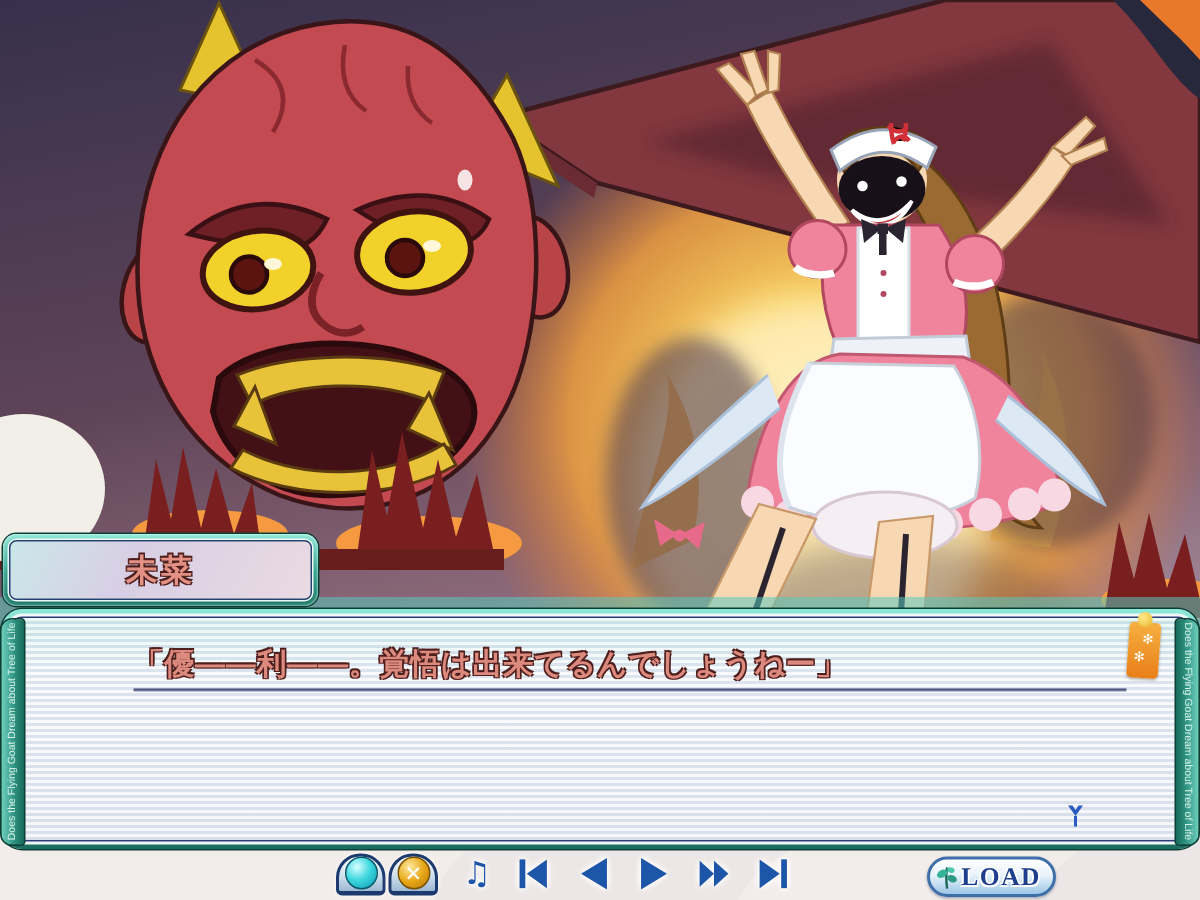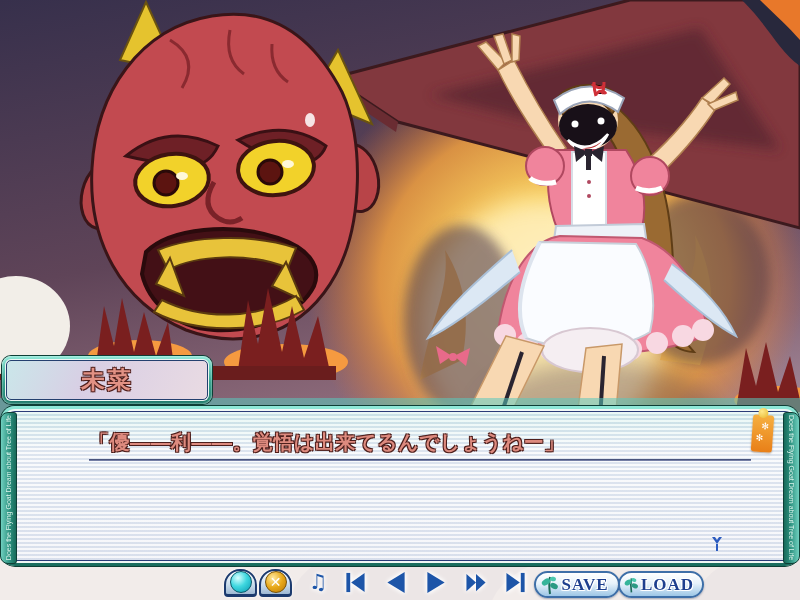--- a/index.html
+++ b/index.html
@@ -18,21 +18,21 @@
     box-shadow:0 0 0 1px #0e3f36, inset 0 0 2px #eafff8;
     z-index:10;
   }
   .namebox-mid{width:100%;height:100%;border-radius:6px;background:#eef7f4;padding:1px;box-sizing:border-box;}
   .namebox-inner{
     width:100%;height:100%;border-radius:5px;border:1px solid #24406f;box-sizing:border-box;
     background:linear-gradient(115deg,rgba(190,225,230,.75),rgba(205,185,220,.65) 40%,rgba(230,200,215,.6));
     display:flex;align-items:center;justify-content:center;
   }
   .name-text{
-    font-size:24px;font-weight:bold;letter-spacing:2px;color:#e29184;
+    font-size:21px;font-weight:bold;letter-spacing:2px;color:#e29184;
     text-shadow:-1px -1px 0 #4e1f1c,1px -1px 0 #4e1f1c,-1px 1px 0 #4e1f1c,1px 1px 0 #4e1f1c;
   }
 
   
   .dialogbox{
     position:absolute;left:1px;top:406px;width:798px;height:160px;
     border-radius:14px;padding:3px;box-sizing:border-box;
     background:linear-gradient(180deg,#8fe8d8 0%,#2f9a87 60%,#1a6d5e 100%);
     box-shadow:0 0 0 1px #0e3f36;
     z-index:10;
@@ -394,29 +394,20 @@
     </svg>
     <svg class="icon-btn" style="left:464px;" viewBox="0 0 24 24">
       <polygon points="2,3 12,12 2,21" fill="#1d55a8"></polygon>
         <polygon points="12,3 22,12 12,21" fill="#1d55a8"></polygon>
     </svg>
     <svg class="icon-btn" style="left:504px;" viewBox="0 0 24 24">
       <polygon points="2,2 16,12 2,22" fill="#1d55a8"></polygon>
         <rect x="17" y="2" width="4" height="20" fill="#1d55a8"></rect>
     </svg>
 
-    <div class="pill-btn" style="left:534px;width:86px;">
-      <svg width="18" height="20" viewBox="0 0 18 20">
-        <path d="M9,19 C8,12 8,7 9,2" stroke="#1c6a58" stroke-width="2" fill="none"></path>
-        <ellipse cx="5" cy="7" rx="4.5" ry="3" fill="#35b49a" transform="rotate(-30 5 7)"></ellipse>
-        <ellipse cx="13" cy="11" rx="4" ry="2.8" fill="#2b9a84" transform="rotate(25 13 11)"></ellipse>
-        <ellipse cx="12" cy="4" rx="3" ry="2.2" fill="#4ac8ae" transform="rotate(15 12 4)"></ellipse>
-      </svg>
-      <span class="label">SAVE</span>
-    </div>
     <div class="pill-btn" style="left:618px;width:86px;">
       <svg width="18" height="20" viewBox="0 0 18 20">
         <path d="M9,19 C8,12 8,7 9,2" stroke="#1c6a58" stroke-width="2" fill="none"></path>
         <ellipse cx="5" cy="7" rx="4.5" ry="3" fill="#35b49a" transform="rotate(-30 5 7)"></ellipse>
         <ellipse cx="13" cy="11" rx="4" ry="2.8" fill="#2b9a84" transform="rotate(25 13 11)"></ellipse>
         <ellipse cx="12" cy="4" rx="3" ry="2.2" fill="#4ac8ae" transform="rotate(15 12 4)"></ellipse>
       </svg>
       <span class="label">LOAD</span>
     </div>
   </div>

